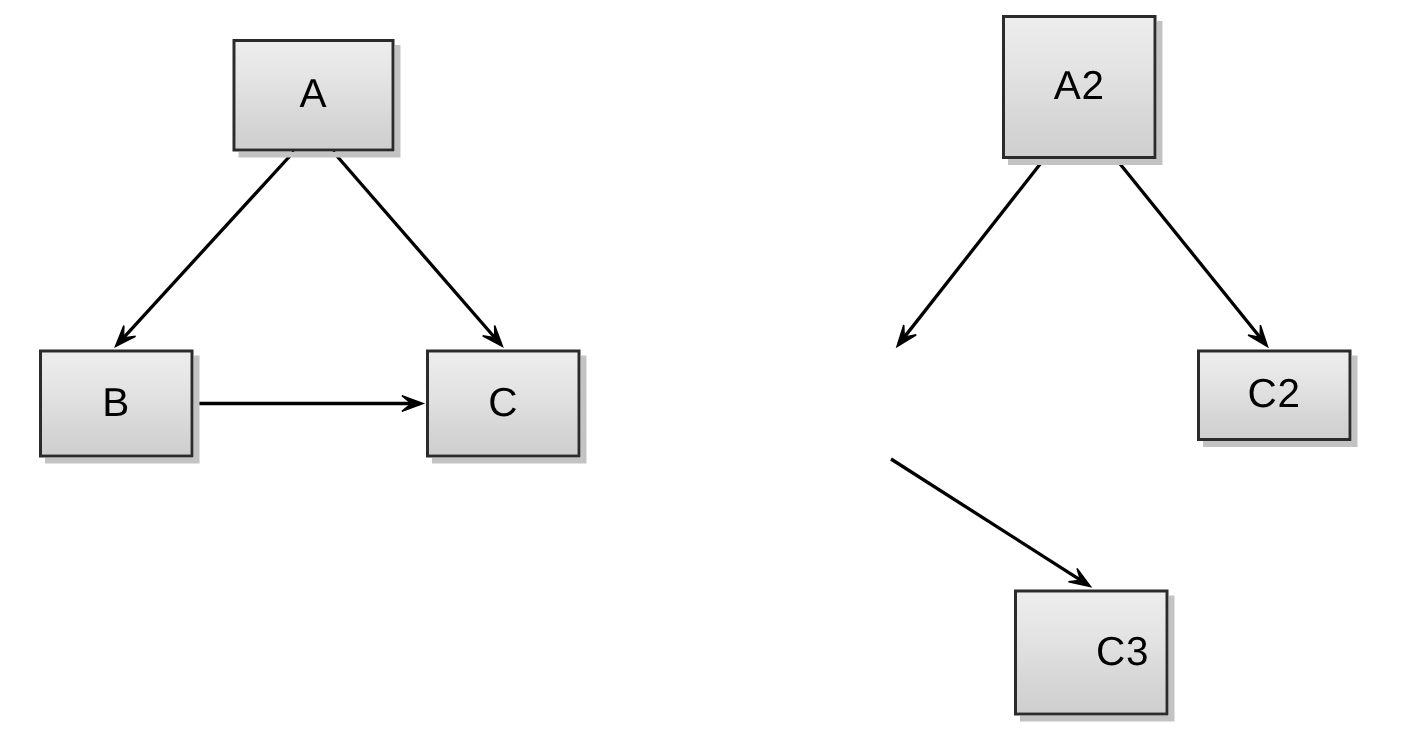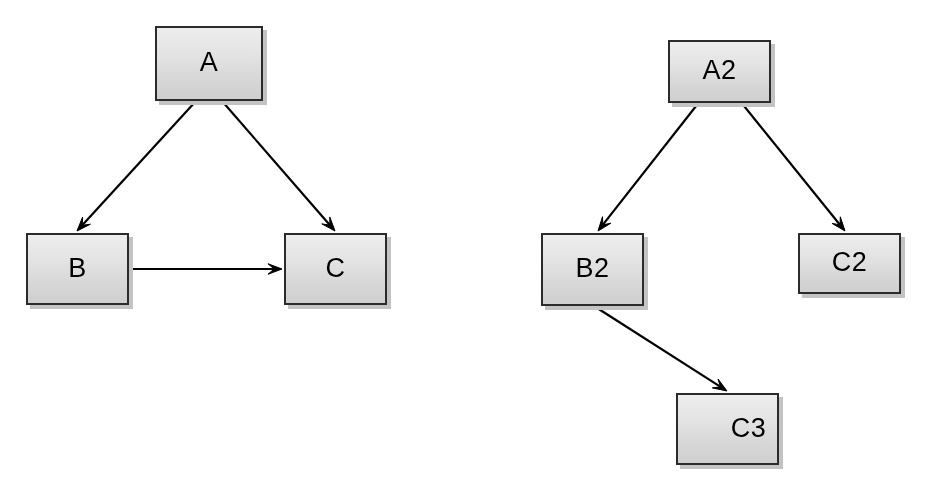--- a/index.html
+++ b/index.html
@@ -83,26 +83,23 @@
   <div class="node" style="left: 155px; top: 26px; width: 108px; height: 75px;">
     <span class="node-label">A</span>
   </div>
   <div class="node" style="left: 26px; top: 233px; width: 103px; height: 72px;">
     <span class="node-label">B</span>
   </div>
   <div class="node" style="left: 284px; top: 233px; width: 103px; height: 72px;">
     <span class="node-label">C</span>
   </div>
 
-  <div class="node" style="left: 668px; top: 40px; width: 103px; height: 63px;">
+  <div class="node" style="left: 668px; top: 10px; width: 103px; height: 96px;">
     <span class="node-label">A2</span>
-  </div>
-  <div class="node" style="left: 541px; top: 233px; width: 103px; height: 73px;">
-    <span class="node-label">B2</span>
   </div>
   <div class="node" style="left: 798px; top: 233px; width: 103px; height: 61px;">
     <span class="node-label">C2</span>
   </div>
-  <div class="node" style="left: 676px; top: 393px; width: 103px; height: 72px; padding-left: 42px;">
+  <div class="node" style="left: 676px; top: 393px; width: 103px; height: 84px; padding-left: 42px;">
     <span class="node-label">C3</span>
   </div>
 
 </div>
 
 </body></html>

